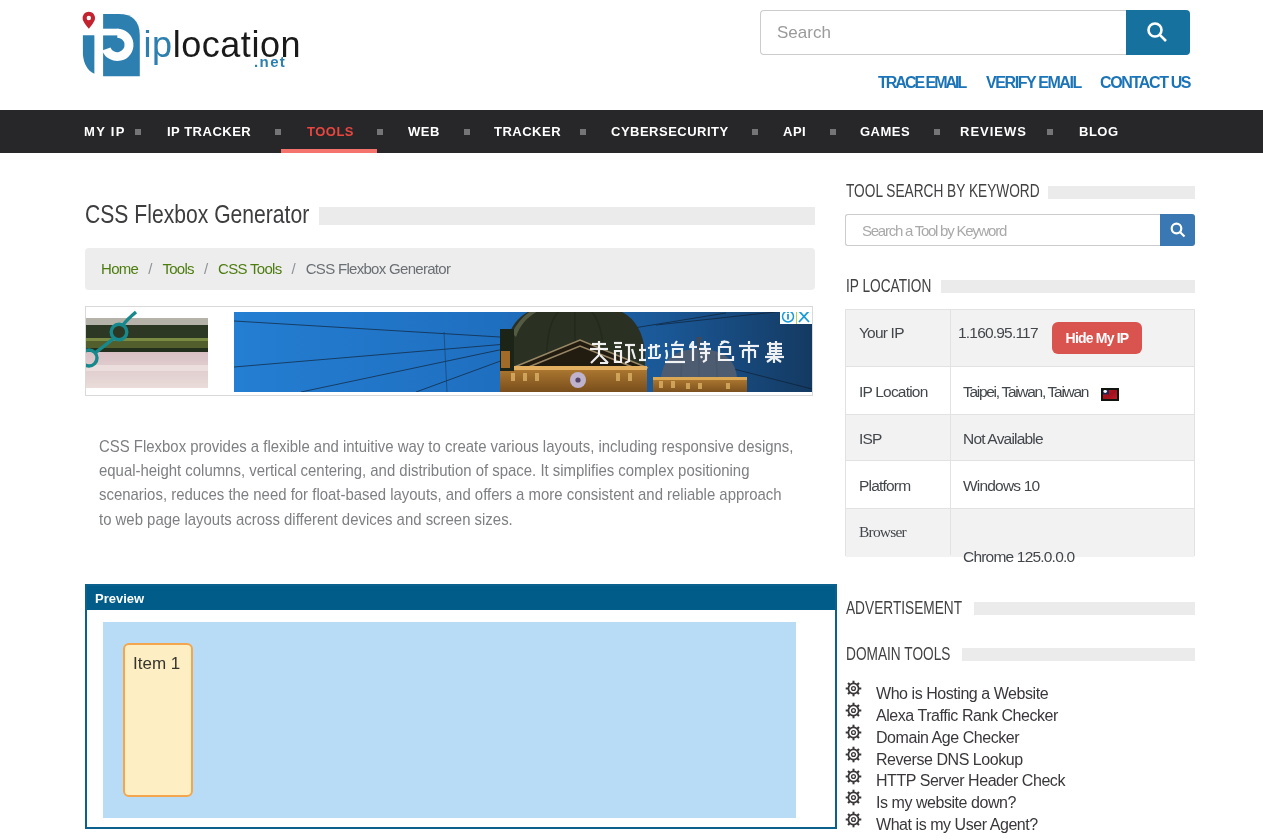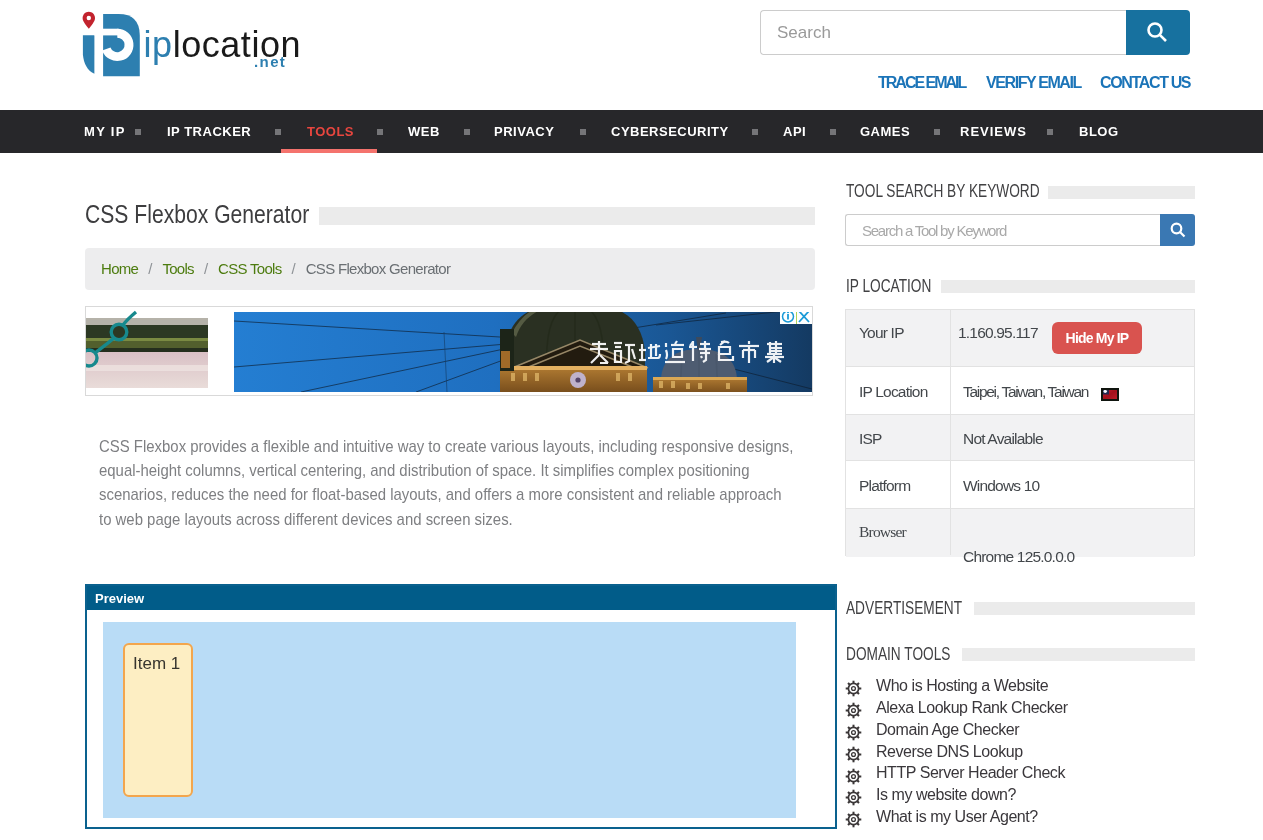--- a/index.html
+++ b/index.html
@@ -48,21 +48,21 @@
 #tsinput span{position:absolute;left:16px;top:7px;font-size:15px;color:#a9a9a9;letter-spacing:-1.25px;}
 #tsbtn{position:absolute;left:1160px;top:214px;width:35px;height:32px;background:#3a78b3;border-radius:0 3px 3px 0;}
 #iptable{position:absolute;left:845px;top:309px;width:350px;height:247px;border:1px solid #e2e2e2;
   box-sizing:border-box;font-size:15.5px;color:#43474b;letter-spacing:-.8px;}
 .trow{position:absolute;left:0;width:348px;border-bottom:1px solid #e2e2e2;box-sizing:border-box;}
 .trow .lab{position:absolute;left:13px;}
 .trow .val{position:absolute;left:117px;}
 .coldiv{position:absolute;left:104px;top:0;width:1px;height:245px;background:#e2e2e2;}
 #hidebtn{position:absolute;left:206px;top:12px;width:90px;height:32px;background:#d9534f;border-radius:6px;
   color:#fff;font-weight:bold;font-size:14px;text-align:center;line-height:32px;letter-spacing:-.8px;}
-.dlink{position:absolute;left:876px;font-size:16px;color:#3a373b;white-space:nowrap;letter-spacing:-.45px;}
+.dlink{position:absolute;left:876px;font-size:16px;color:#3a373b;white-space:nowrap;letter-spacing:-.45px;margin-top:8px;}
 .gear{position:absolute;left:845px;width:17px;height:17px;}
 </style>
 </head>
 <body>
 
 <div id="logo" class="abs" style="left:80px;top:6px;width:230px;height:75px;">
 <svg width="230" height="75" viewBox="0 0 230 75">
   <path fill="#c2232e" d="M8.8,5.7 C5.3,5.7 2.6,8.5 2.6,12.1 C2.6,14.8 4,16.8 8.8,22.8 C13.6,16.8 15,14.8 15,12.1 C15,8.5 12.3,5.7 8.8,5.7 Z"></path>
   <circle fill="#fff" cx="8.8" cy="12" r="2.2"></circle>
   <path fill="#2d7fb0" d="M2.9,29.3 H14.4 V67.7 C7.8,65.3 3.6,57.5 2.9,48.5 Z"></path>
@@ -86,21 +86,21 @@
 
 <div id="nav">
   <span class="navitem" style="left:84px;letter-spacing:1.3px;">MY IP</span>
   <span class="navsq" style="left:135px;"></span>
   <span class="navitem" style="left:167px;">IP TRACKER</span>
   <span class="navsq" style="left:275px;"></span>
   <span class="navitem" style="left:307px;color:#e8463f;">TOOLS</span>
   <span class="navsq" style="left:377px;"></span>
   <span class="navitem" style="left:408px;">WEB</span>
   <span class="navsq" style="left:464px;"></span>
-  <span class="navitem" style="left:494px;">PRIVACY</span>
+  <span class="navitem" style="left:494px;">TRACKER</span>
   <span class="navsq" style="left:580px;"></span>
   <span class="navitem" style="left:611px;">CYBERSECURITY</span>
   <span class="navsq" style="left:752px;"></span>
   <span class="navitem" style="left:783px;">API</span>
   <span class="navsq" style="left:830px;"></span>
   <span class="navitem" style="left:860px;">GAMES</span>
   <span class="navsq" style="left:934px;"></span>
   <span class="navitem" style="left:960px;letter-spacing:1px;">REVIEWS</span>
   <span class="navsq" style="left:1047px;"></span>
   <span class="navitem" style="left:1079px;">BLOG</span>
@@ -396,18 +396,18 @@
 <svg class="gear" style="top:768px;">
     <use href="#gearsym"></use>
   </svg>
 <svg class="gear" style="top:789px;">
     <use href="#gearsym"></use>
   </svg>
 <svg class="gear" style="top:811px;">
     <use href="#gearsym"></use>
   </svg>
 <div class="dlink" style="top:677px;">Who is Hosting a Website</div>
-<div class="dlink" style="top:699px;">Alexa Lookup Rank Checker</div>
+<div class="dlink" style="top:699px;">Alexa Traffic Rank Checker</div>
 <div class="dlink" style="top:721px;">Domain Age Checker</div>
 <div class="dlink" style="top:743px;">Reverse DNS Lookup</div>
 <div class="dlink" style="top:764px;">HTTP Server Header Check</div>
 <div class="dlink" style="top:786px;">Is my website down?</div>
 <div class="dlink" style="top:808px;">What is my User Agent?</div>
 
 </body></html>

